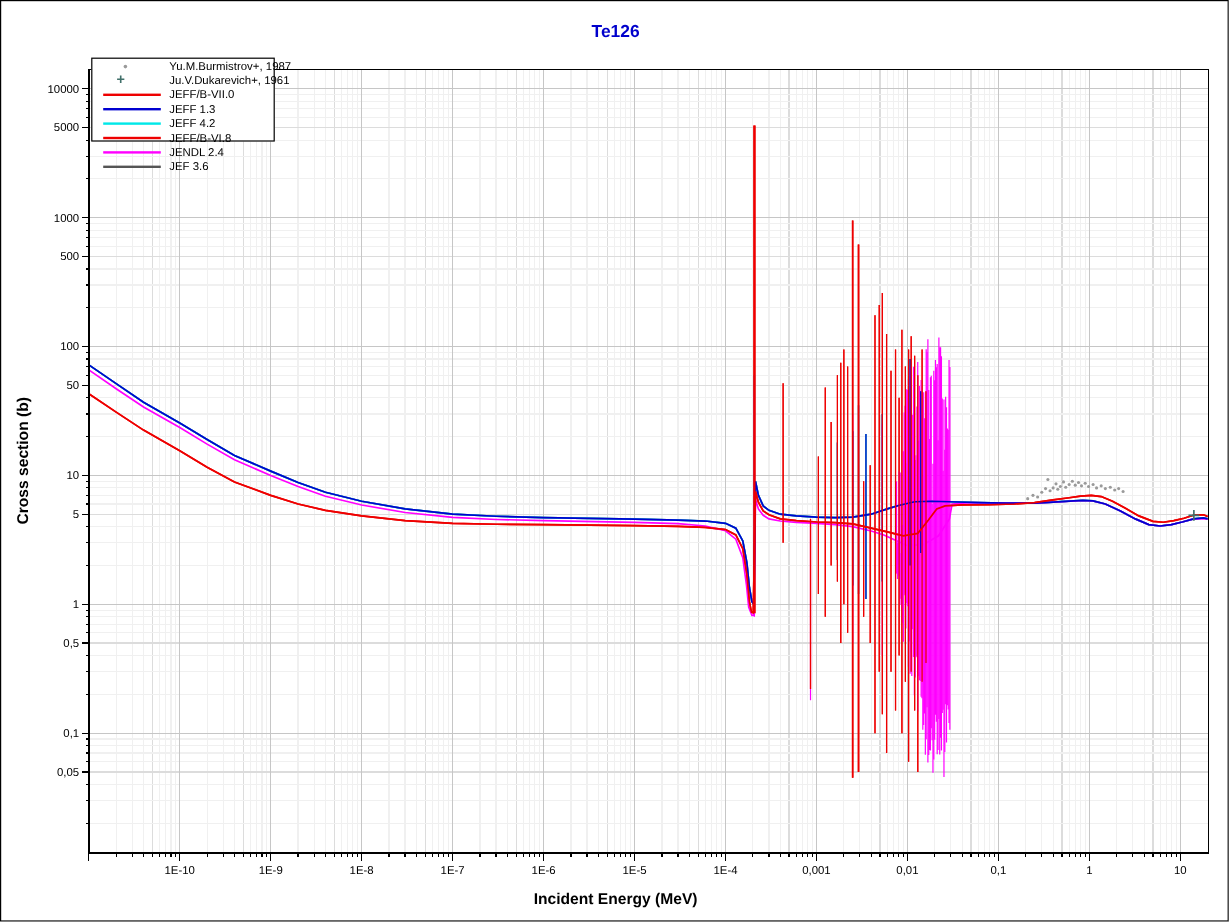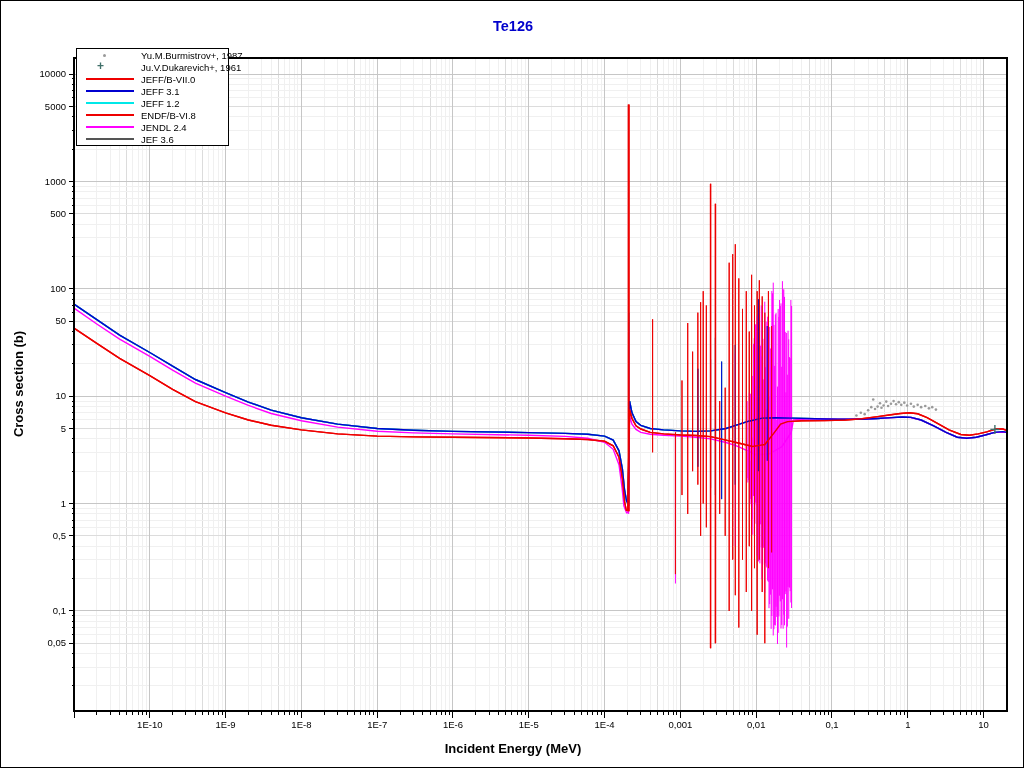--- a/index.html
+++ b/index.html
@@ -1,20 +1,20 @@
 <!DOCTYPE html>
 <html><head>
 <meta charset="utf-8">
 <style>
   html,body{margin:0;padding:0;background:#888;}
   #screen{position:relative;width:1024px;height:768px;background:#ffffff;
     box-sizing:border-box;border:1px solid #000;overflow:hidden;
     font-family:"Liberation Sans","DejaVu Sans",sans-serif;}
   svg{position:absolute;left:0;top:0;}
-  #legend{position:absolute;left:75px;top:47px;width:153px;height:98px;
+  #legend{position:absolute;left:75px;top:47px;width:153px;height:70px;
     background:#fff;border:1px solid #000;box-sizing:border-box;z-index:5;}
   .lrow{height:12px;display:flex;align-items:center;}
   .lmark{width:64px;position:relative;height:12px;flex:0 0 64px;}
   .lline{position:absolute;left:9px;width:48px;top:5px;height:2px;}
   .ldot{position:absolute;left:26px;top:5px;width:3px;height:3px;border-radius:50%;}
   .lplus{position:absolute;left:20px;top:-1px;font-size:12px;font-weight:bold;line-height:12px;}
   .ltext{font-size:9.5px;color:#000;white-space:nowrap;letter-spacing:0;}
 </style>
 </head>
 <body>
@@ -590,33 +590,33 @@
       <div class="lrow">
         <span class="lmark">
           <span class="lline" style="background: rgb(238, 0, 0);"></span>
         </span>
         <span class="ltext">JEFF/B-VII.0</span>
       </div>
       <div class="lrow">
         <span class="lmark">
           <span class="lline" style="background: rgb(0, 0, 208);"></span>
         </span>
-        <span class="ltext">JEFF 3.1</span>
+        <span class="ltext">JEFF 1.3</span>
       </div>
       <div class="lrow">
         <span class="lmark">
           <span class="lline" style="background: rgb(0, 232, 232);"></span>
         </span>
-        <span class="ltext">JEFF 1.2</span>
+        <span class="ltext">JEFF 4.2</span>
       </div>
       <div class="lrow">
         <span class="lmark">
           <span class="lline" style="background: rgb(238, 0, 0);"></span>
         </span>
-        <span class="ltext">ENDF/B-VI.8</span>
+        <span class="ltext">JEFF/B-VI.8</span>
       </div>
       <div class="lrow">
         <span class="lmark">
           <span class="lline" style="background: rgb(255, 0, 255);"></span>
         </span>
         <span class="ltext">JENDL 2.4</span>
       </div>
       <div class="lrow">
         <span class="lmark">
           <span class="lline" style="background: rgb(85, 85, 85);"></span>

